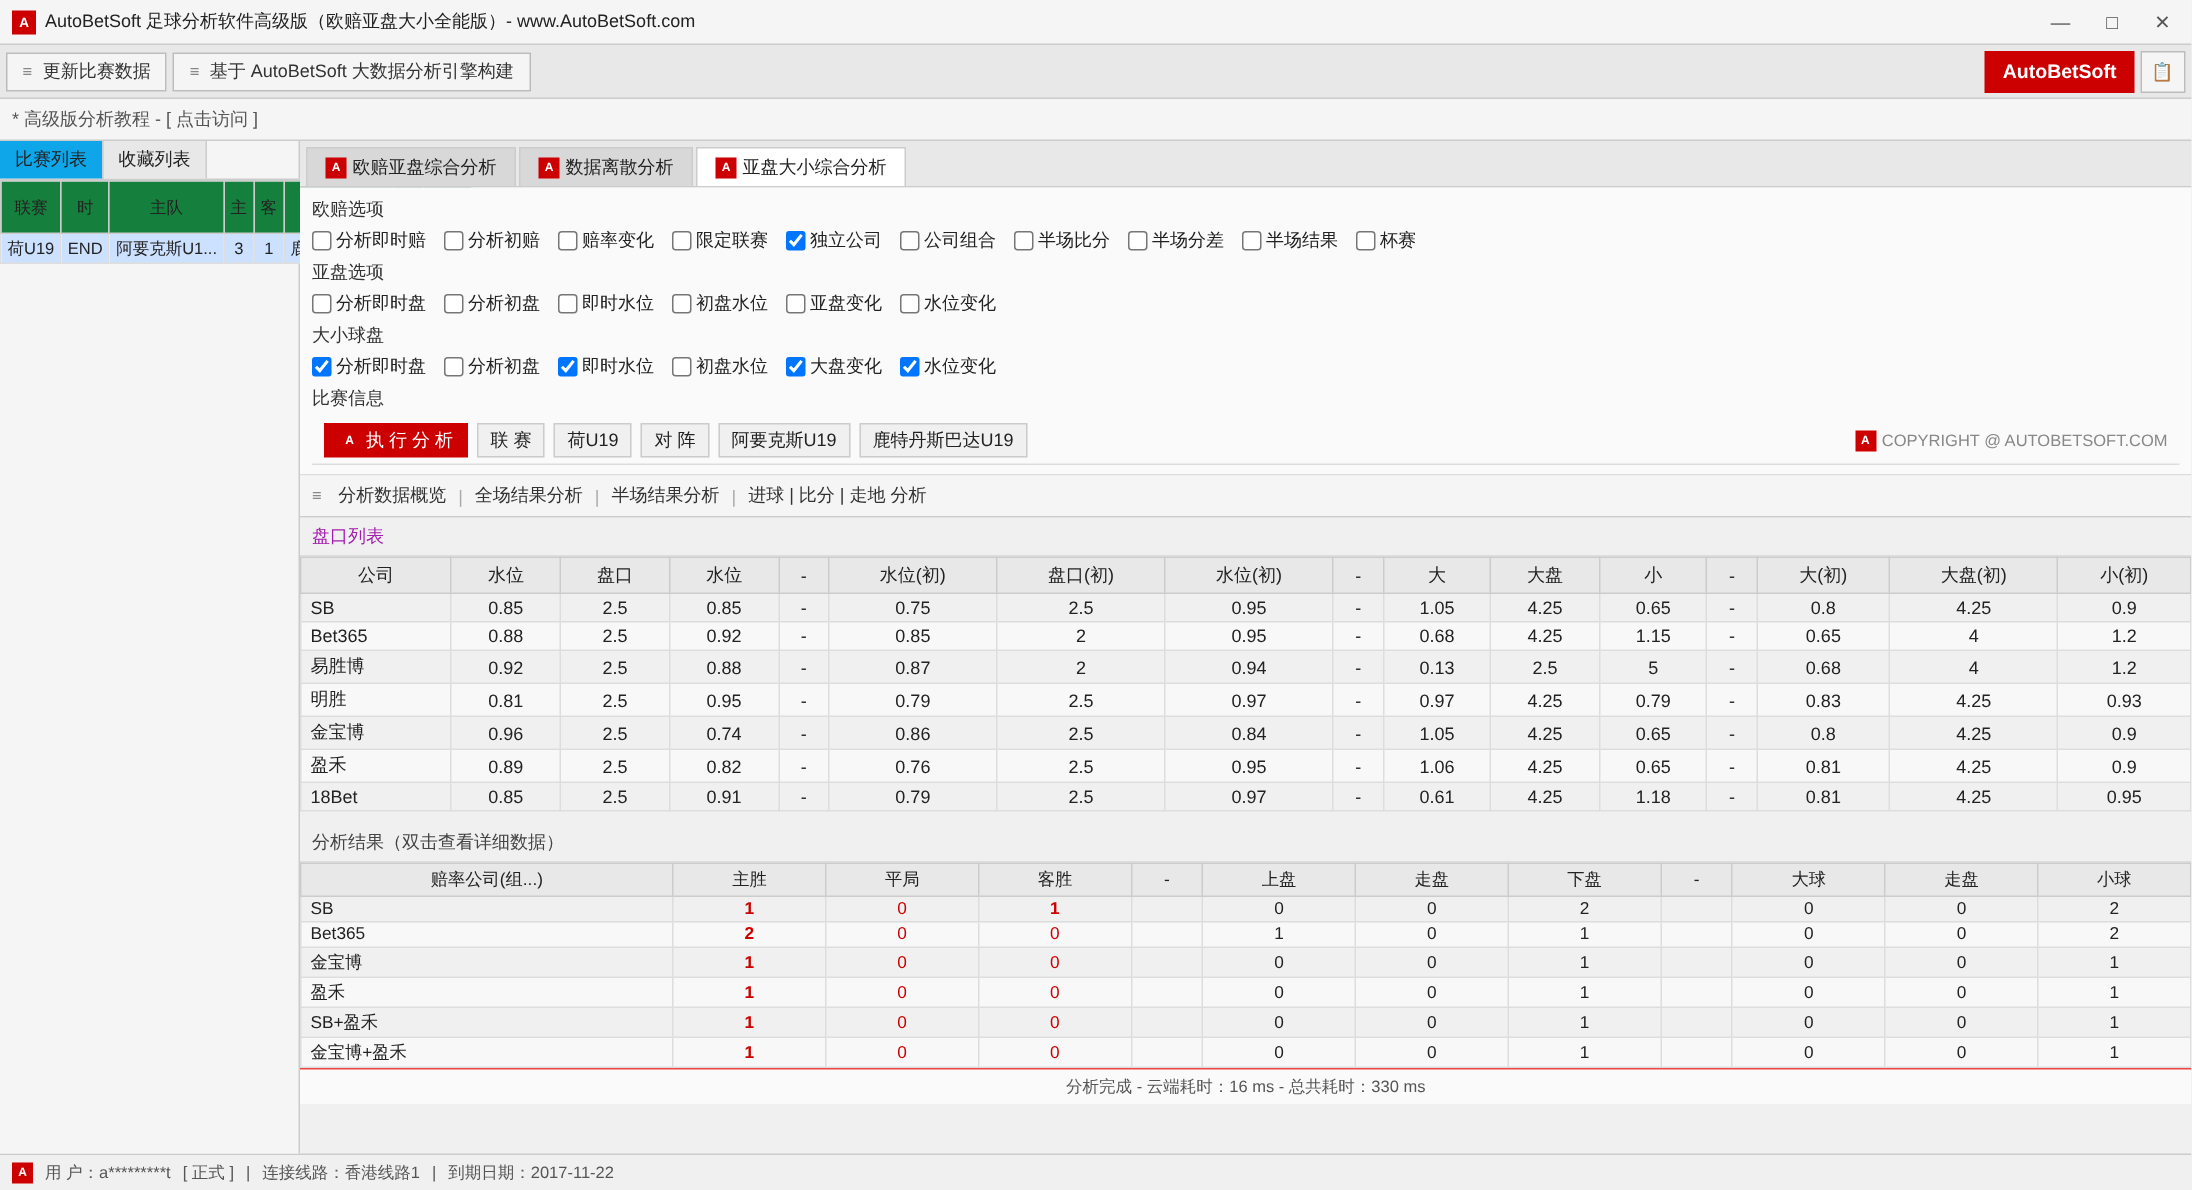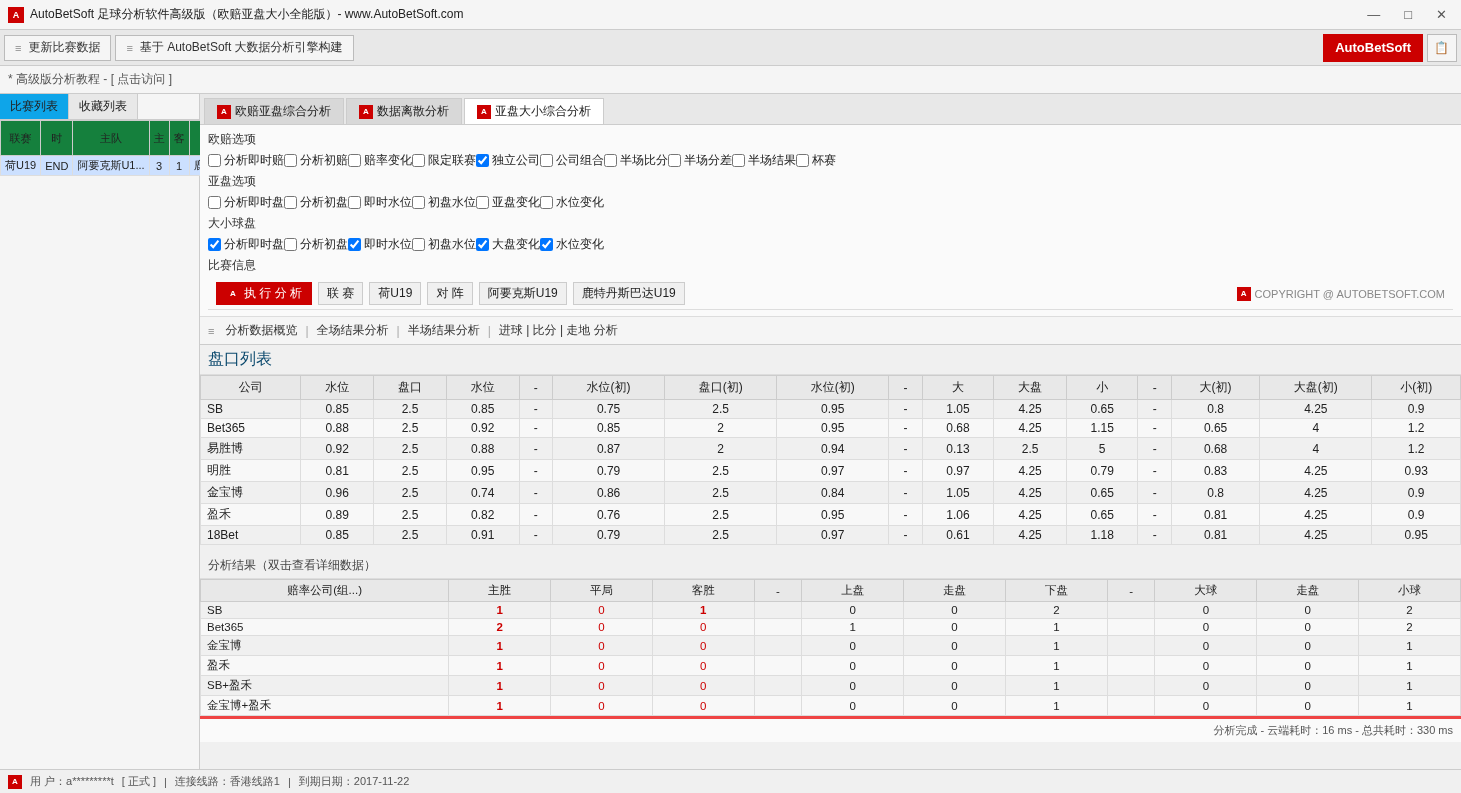--- a/index.html
+++ b/index.html
@@ -191,20 +191,21 @@
       border-bottom: 1px solid #ddd;
     }
     .options-section-label {
       font-size: 12px;
       margin-bottom: 4px;
       color: #333;
     }
     .options-row {
       display: flex;
       align-items: flex-end;
+      gap: 12px;
       margin-bottom: 4px;
       flex-wrap: wrap;
     }
     .checkbox-item {
       display: flex;
       align-items: center;
       gap: 3px;
       font-size: 12px;
       cursor: pointer;
     }
@@ -264,22 +265,22 @@
     .sub-tab-sep { color: #aaa; }
 
     .data-area {
       flex: 1;
       overflow: auto;
       padding: 0;
     }
 
     .section-header {
       padding: 4px 8px;
-      font-size: 16px;
-      color: #0c4a6e;
+      font-size: 12px;
+      color: #a21caf;
       background: #f0f0f0;
       border-bottom: 1px solid #ddd;
     }
 
     .data-table {
       width: 100%;
       border-collapse: collapse;
       font-size: 12px;
     }
     .data-table th {
@@ -350,22 +351,22 @@
       display: inline-flex;
       align-items: center;
       justify-content: center;
     }
 
     .completion-bar {
       padding: 4px 8px;
       font-size: 11px;
       color: #555;
       background: #fafafa;
-      border-top: 3px solid #ef4444;
-      text-align: right;
+      border-top: 1px solid #ef4444;
+      text-align: center;
     }
 
     .icon-bars { font-size: 11px; color: #888; margin-right: 3px; }
 
     
     ::-webkit-scrollbar { width: 8px; height: 8px; }
     ::-webkit-scrollbar-track { background: #f0f0f0; }
     ::-webkit-scrollbar-thumb { background: #bbb; border-radius: 2px; }
   </style>
 </head>

